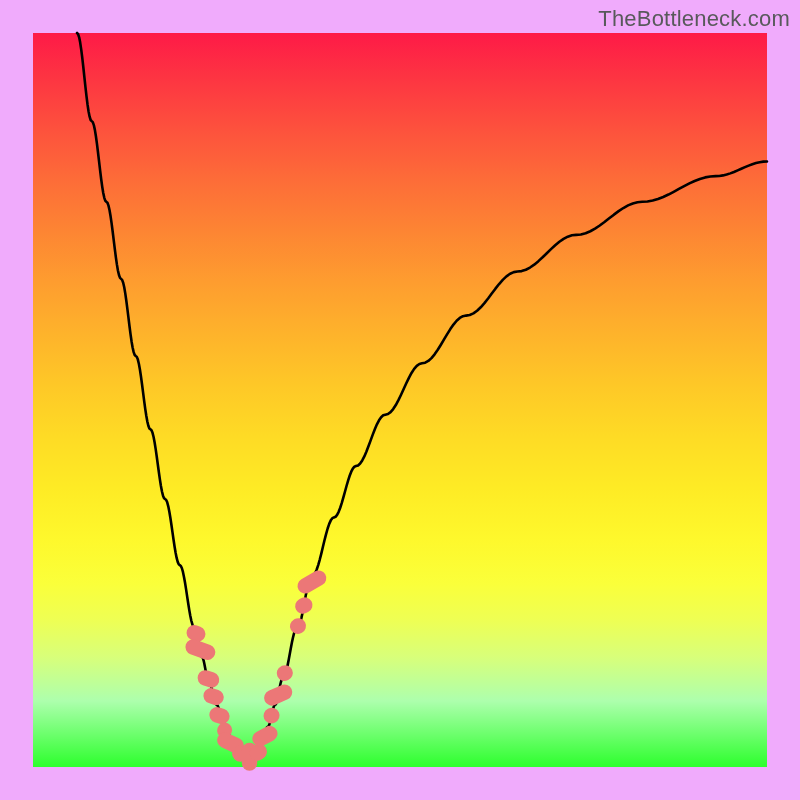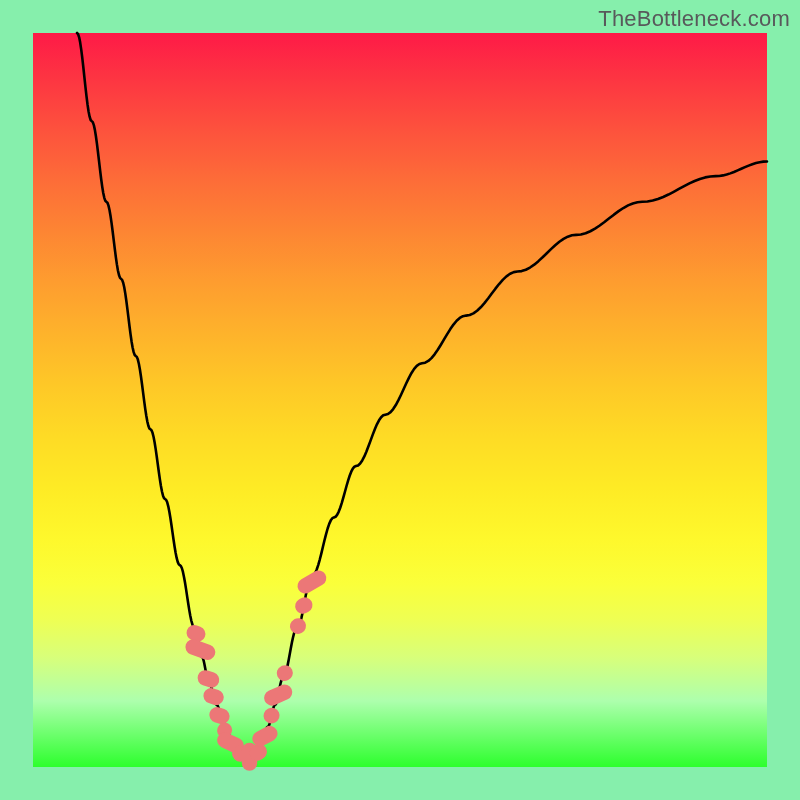--- a/index.html
+++ b/index.html
@@ -8,21 +8,21 @@
     width: 800px;
     height: 800px;
     overflow: hidden;
     background: #000;
     font-family: Arial, Helvetica, sans-serif;
   }
   .frame {
     box-sizing: border-box;
     width: 800px;
     height: 800px;
-    background: #86efac;
+    background: #f0abfc;
     position: relative;
     padding-left: 12px;
   }
   .plot {
     position: absolute;
     left: 33px;
     top: 33px;
     width: 734px;
     height: 734px;
     

